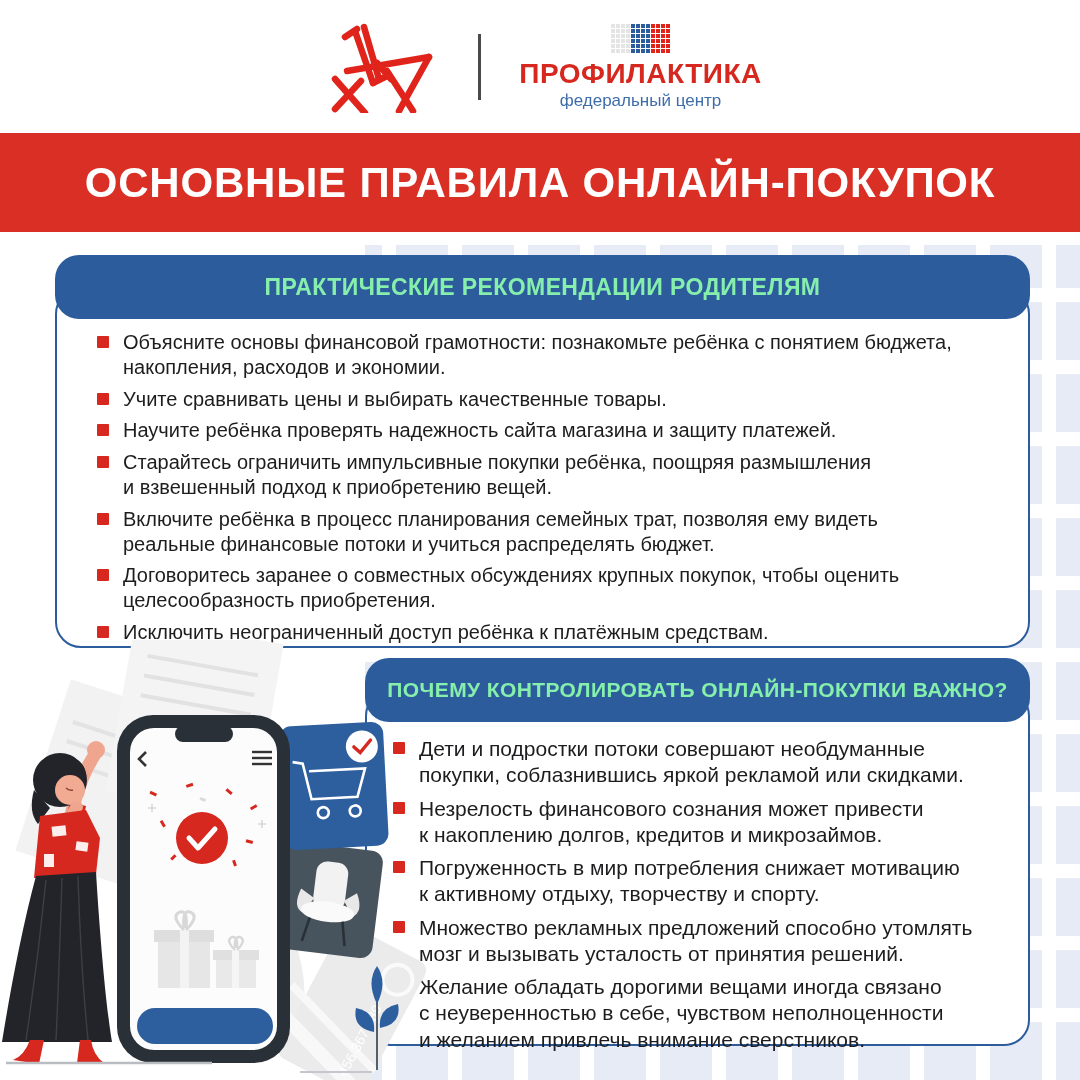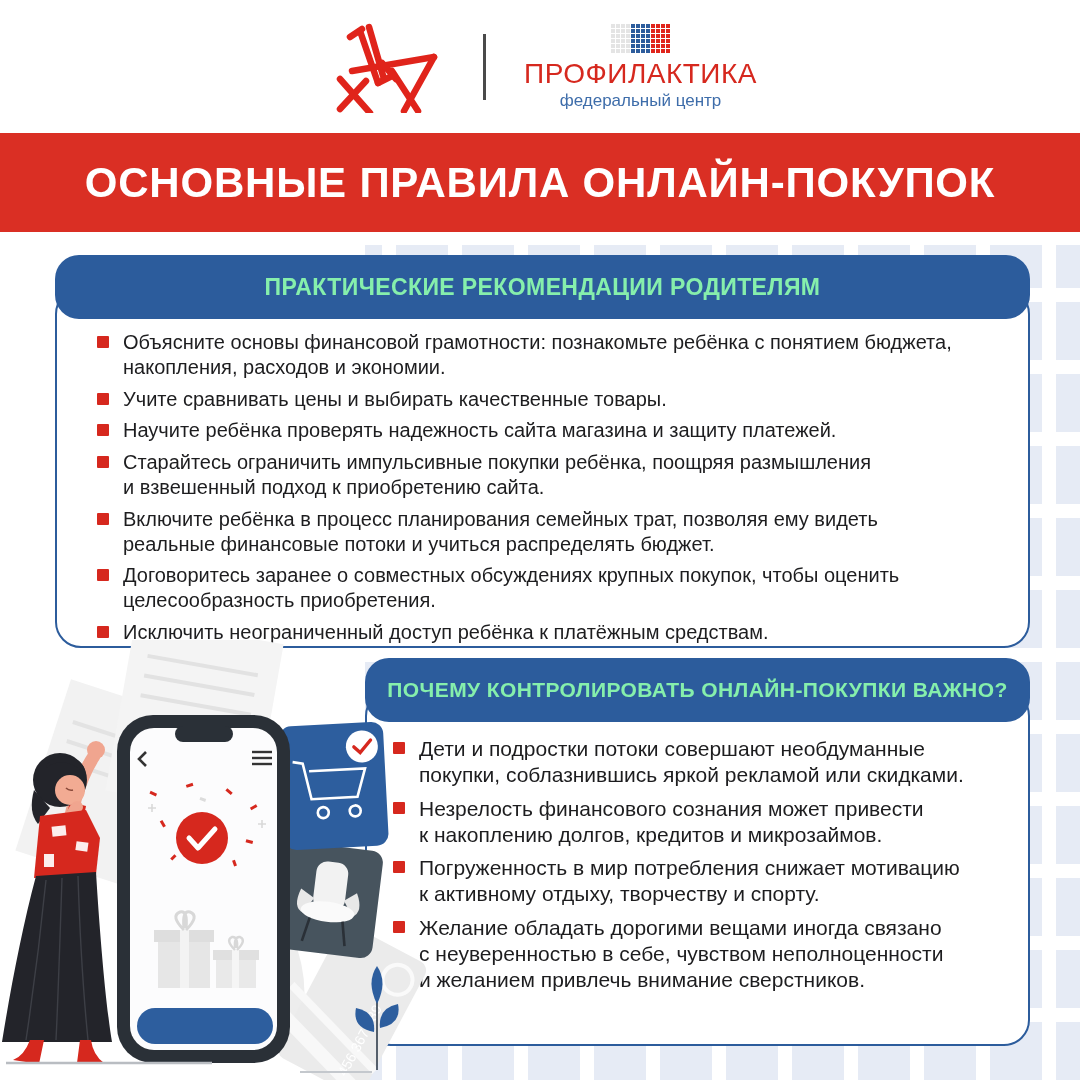--- a/index.html
+++ b/index.html
@@ -7,21 +7,21 @@
         font-family:"Liberation Sans",sans-serif;background:#ffffff;}
 
   
   .header{position:absolute;left:0;top:0;width:1080px;height:133px;
           display:flex;align-items:center;justify-content:center;gap:38px;background:#fff;}
   .chair-logo{width:122px;height:92px;}
   .hdr-divider{width:3px;height:66px;background:#4a4a4a;}
   .brand{display:flex;flex-direction:column;align-items:center;}
   .brand-grid{display:grid;grid-template-columns:repeat(12,4px);grid-auto-rows:4px;gap:1px;margin-bottom:7px;}
   .brand-grid span{display:block;width:4px;height:4px;}
-  .brand-title{font-size:28px;font-weight:400;color:#d6281e;letter-spacing:.5px;line-height:1;}
+  .brand-title{font-size:28px;font-weight:700;color:#d6281e;letter-spacing:.5px;line-height:1;}
   .brand-sub{font-size:17px;color:#3e6daa;margin-top:4px;line-height:1;}
 
   
   .banner{position:absolute;left:0;top:133px;width:1080px;height:99px;background:#da2f24;
           display:flex;align-items:center;justify-content:center;}
   .banner-title{color:#fff;font-size:42px;font-weight:800;letter-spacing:.8px;}
 
   
   .pattern{position:absolute;left:330px;top:245px;width:750px;height:835px;
     background-image:
@@ -170,21 +170,21 @@
           <span class="sq"></span>
           <span class="btext">Учите сравнивать цены и выбирать качественные товары.</span>
         </li>
         <li class="bullet-item">
           <span class="sq"></span>
           <span class="btext">Научите ребёнка проверять надежность сайта магазина и защиту платежей.</span>
         </li>
         <li class="bullet-item">
           <span class="sq"></span>
           <span class="btext">Старайтесь ограничить импульсивные покупки ребёнка, поощряя размышления
-и взвешенный подход к приобретению сайта.</span>
+и взвешенный подход к приобретению вещей.</span>
         </li>
         <li class="bullet-item">
           <span class="sq"></span>
           <span class="btext">Включите ребёнка в процесс планирования семейных трат, позволяя ему видеть
 реальные финансовые потоки и учиться распределять бюджет.</span>
         </li>
         <li class="bullet-item">
           <span class="sq"></span>
           <span class="btext">Договоритесь заранее о совместных обсуждениях крупных покупок, чтобы оценить
 целесообразность приобретения.</span>
@@ -208,20 +208,25 @@
         </li>
         <li class="bullet-item">
           <span class="sq"></span>
           <span class="btext">Незрелость финансового сознания может привести
 к накоплению долгов, кредитов и микрозаймов.</span>
         </li>
         <li class="bullet-item">
           <span class="sq"></span>
           <span class="btext">Погруженность в мир потребления снижает мотивацию
 к активному отдыху, творчеству и спорту.</span>
+        </li>
+        <li class="bullet-item">
+          <span class="sq"></span>
+          <span class="btext">Множество рекламных предложений способно утомлять
+мозг и вызывать усталость от принятия решений.</span>
         </li>
         <li class="bullet-item">
           <span class="sq"></span>
           <span class="btext">Желание обладать дорогими вещами иногда связано
 с неуверенностью в себе, чувством неполноценности
 и желанием привлечь внимание сверстников.</span>
         </li>
       </ul>
   </div>
   <div class="card-head card2-head">

